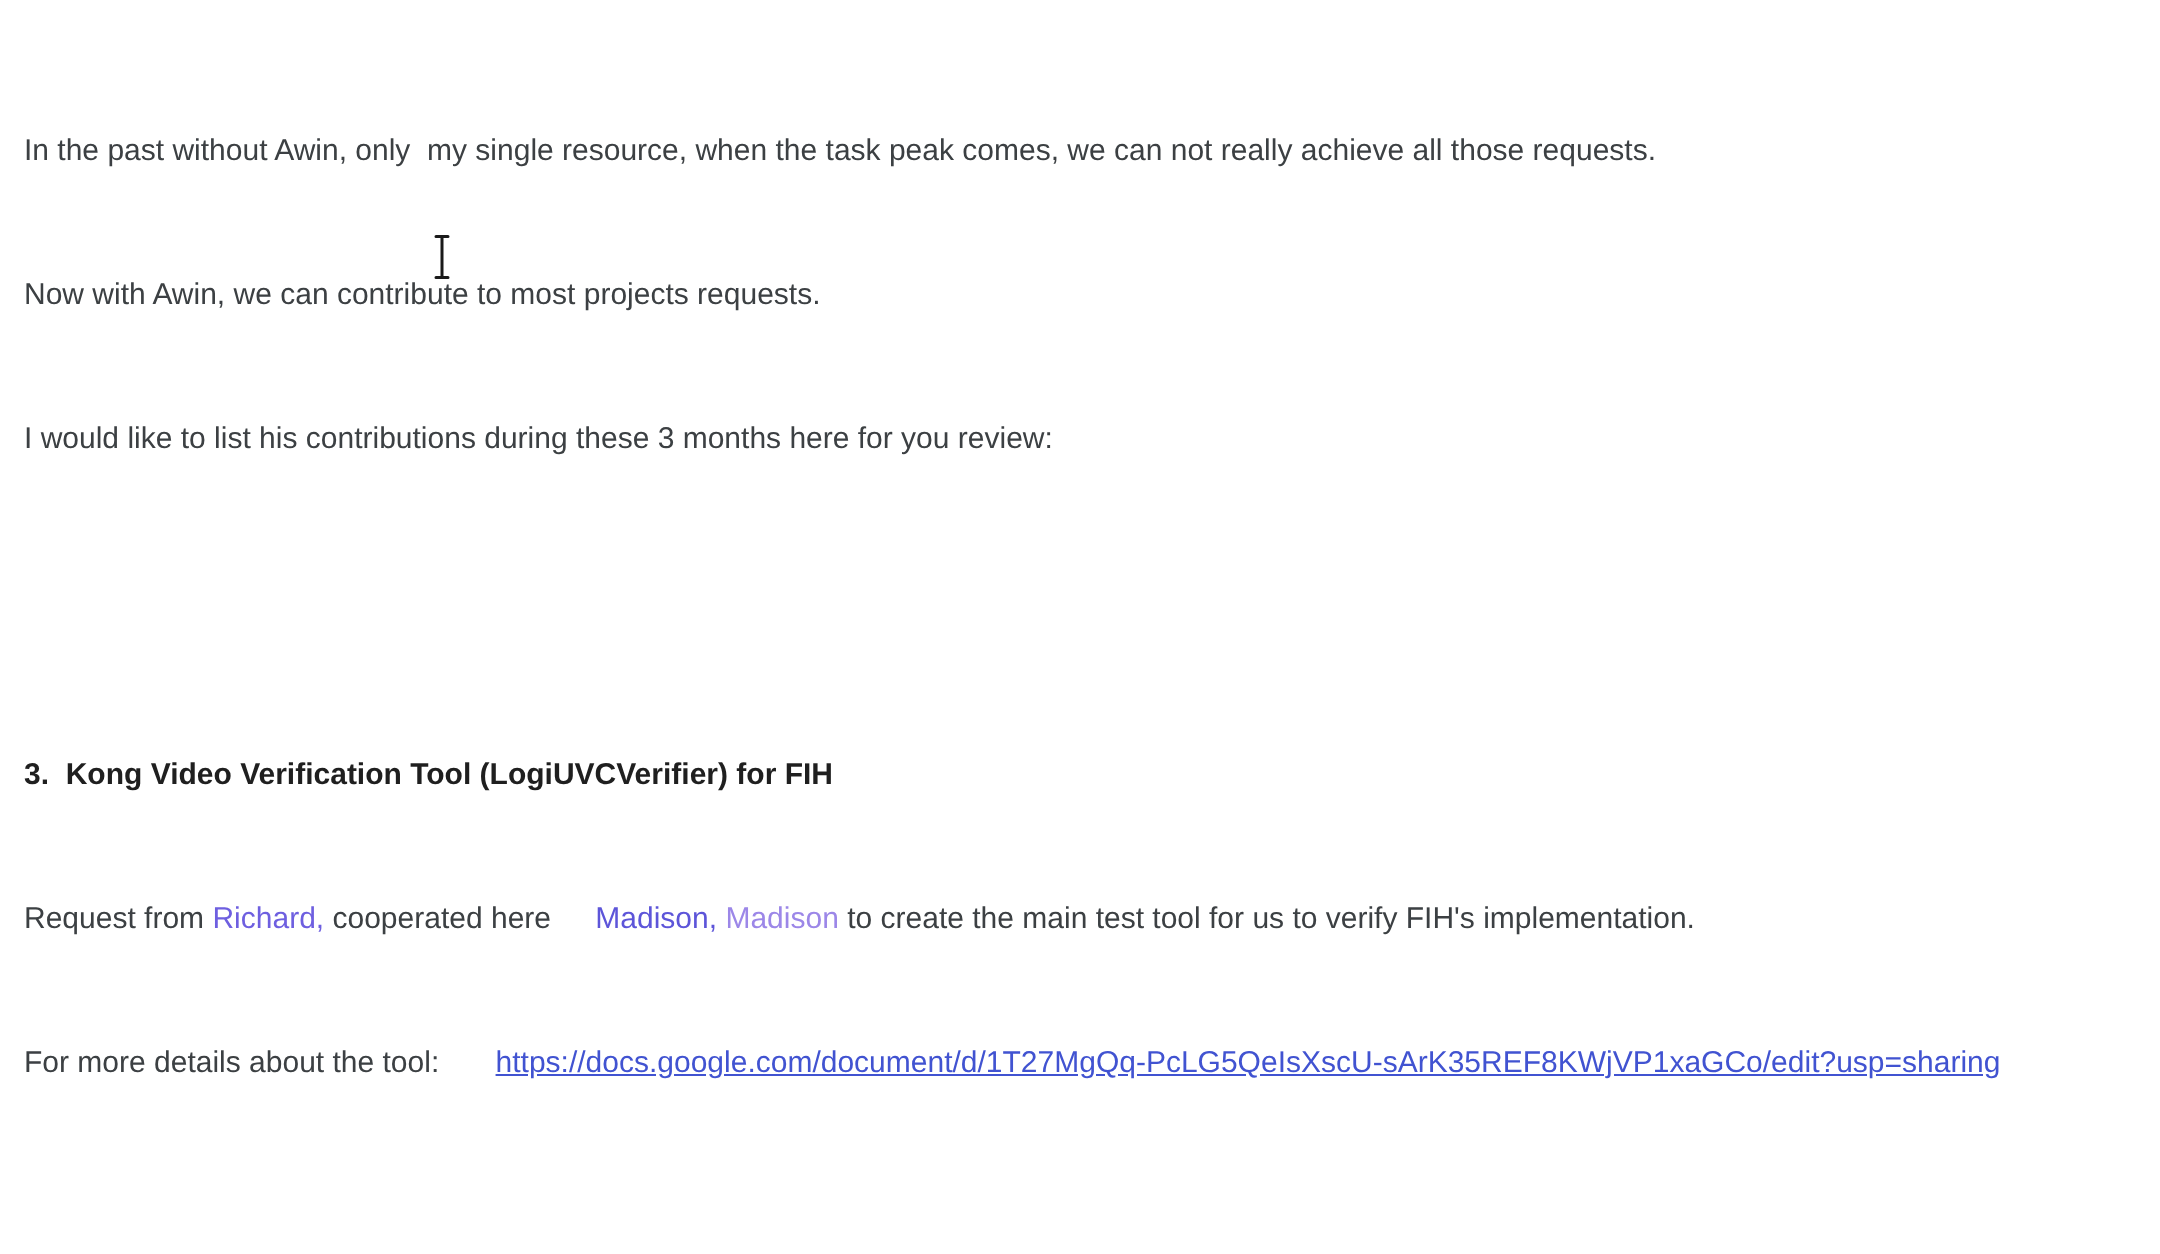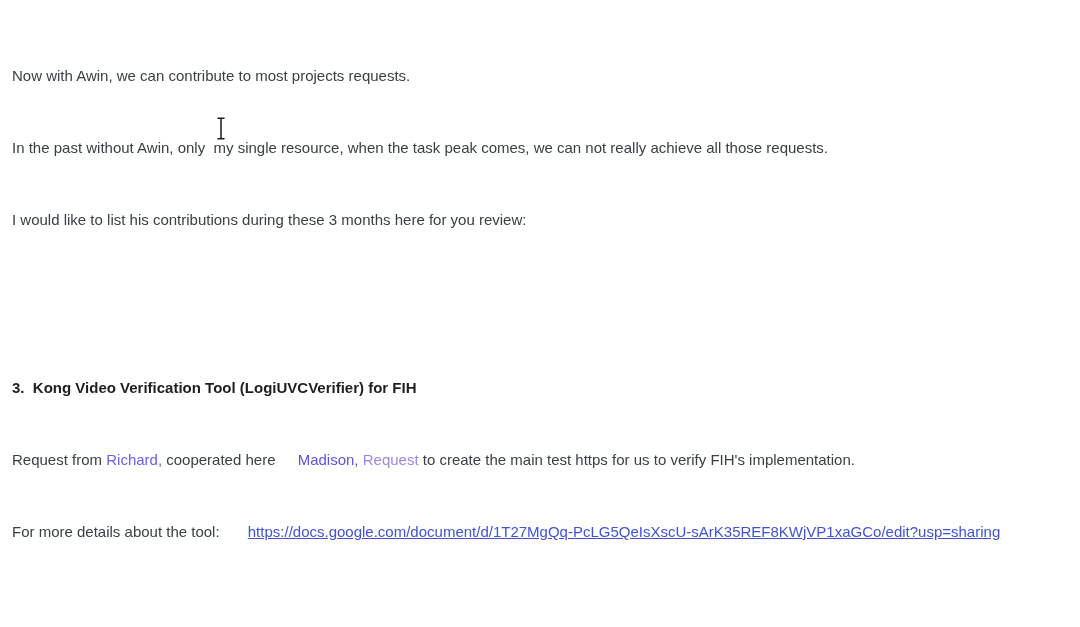--- a/index.html
+++ b/index.html
@@ -38,27 +38,27 @@
     width:10px;
     height:23px;
     pointer-events:none;
   }
 </style>
 </head>
 <body>
 
 <div class="doc">
 
+  <div class="line">In the past without Awin, only  my single resource, when the task peak comes, we can not really achieve all those requests.</div>
   <div class="line">Now with Awin, we can contribute to most projects requests.</div>
-  <div class="line">In the past without Awin, only  my single resource, when the task peak comes, we can not really achieve all those requests.</div>
   <div class="line">I would like to list his contributions during these 3 months here for you review:</div>
 
   <div class="sec">
     <div class="line heading">3.  Kong Video Verification Tool (LogiUVCVerifier) for FIH</div>
-    <div class="line"><span>Request from </span><span class="m-richard">Richard,</span><span> cooperated here </span><span class="m-madison">Madison,</span><span> </span><span class="m-juiwen">Request</span><span> to create the main test https for us to verify FIH's implementation.</span></div>
+    <div class="line"><span>Request from </span><span class="m-richard">Richard,</span><span> cooperated here </span><span class="m-madison">Madison,</span><span> </span><span class="m-juiwen">Madison</span><span> to create the main test tool for us to verify FIH's implementation.</span></div>
     <div class="line"><span>For more details about the tool: </span><span class="doc-link">https://docs.google.com/document/d/1T27MgQq-PcLG5QeIsXscU-sArK35REF8KWjVP1xaGCo/edit?usp=sharing</span></div>
   </div>
 
   
 
   
 
   
 
   

